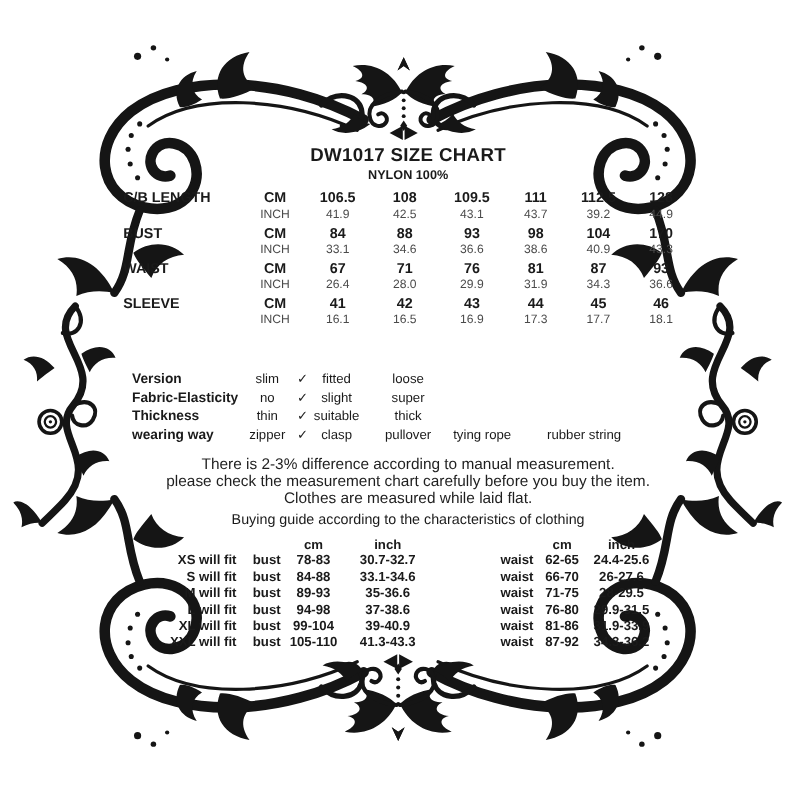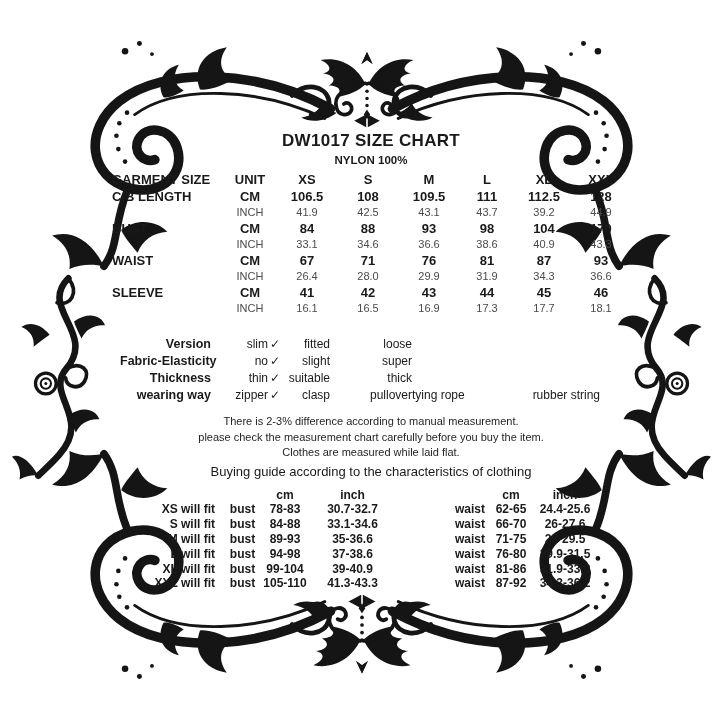--- a/index.html
+++ b/index.html
@@ -14,25 +14,25 @@
   .subtitle{position:absolute;left:112px;top:153px;width:518px;text-align:center;font-size:11.5px;font-weight:bold;line-height:14px}
   .sizechart{position:absolute;left:112px;top:171px}
   .trow{display:grid;grid-template-columns:110px 56px 58px 64px 58px 58px 56px 58px;height:16.5px;align-items:center}
   .trow.thead{height:17px}
   .trow .c{text-align:center;white-space:nowrap;font-size:13px;font-weight:bold}
   .trow .label{text-align:left}
   .trow.row-inch{height:15.5px}
   .trow.row-inch .c{color:#4a4a4a;font-size:11px;font-weight:normal}
   .attrs{position:absolute;left:120px;top:335px}
   .arow{display:grid;grid-template-columns:98px 50px 14px 48px 82px 50px 138px;height:17.2px;align-items:center;font-size:12px}
-  .arow .alabel{font-weight:bold;text-align:right;padding-right:7px;font-size:12.5px;white-space:nowrap}
-  .arow .opt{text-align:right;white-space:nowrap}
+  .arow .alabel{font-weight:bold;text-align:left;padding-right:7px;font-size:12.5px;white-space:nowrap}
+  .arow .opt{text-align:center;white-space:nowrap}
   .arow .chk{text-align:center;color:#222}
   .notes{position:absolute;left:112px;top:414px;width:518px;text-align:center}
-  .notes .nline{font-size:11px;line-height:15.5px;color:#1f1f1f}
+  .notes .nline{font-size:14px;line-height:15.5px;color:#1f1f1f}
   .notes .nhead{font-size:13px;font-weight:normal;line-height:18px;margin-top:2px}
   .guide{position:absolute;left:130px;top:487px}
   .grow{display:grid;grid-template-columns:95px 35px 50px 85px 53px 44px 38px 70px;height:14.8px;align-items:center;font-size:12px;font-weight:bold}
   .grow.ghead{height:15px}
   .grow .gsize{text-align:right;padding-right:10px;white-space:nowrap}
   .grow .gc{text-align:center;white-space:nowrap}
 </style>
 </head>
 <body>
 
@@ -111,30 +111,20 @@
       <use href="#sideswirl"></use>
     </svg>
   <svg class="orn flipx" style="left:617px;top:272px" width="94" height="208" viewBox="0 0 100 220">
       <use href="#sideswirl"></use>
     </svg>
 
   <div class="title">DW1017 SIZE CHART</div>
   <div class="subtitle">NYLON 100%</div>
 
   <div class="sizechart">
-    <div class="trow thead">
-      <div class="c label">GARMENT SIZE</div>
-      <div class="c">UNIT</div>
-      <div class="c">XS</div>
-      <div class="c">S</div>
-      <div class="c">M</div>
-      <div class="c">L</div>
-      <div class="c">XL</div>
-      <div class="c">XXL</div>
-    </div>
     <div class="trow row-cm">
       <div class="c label">C/B LENGTH</div>
       <div class="c">CM</div>
       <div class="c">106.5</div>
       <div class="c">108</div>
       <div class="c">109.5</div>
       <div class="c">111</div>
       <div class="c">112.5</div>
       <div class="c">128</div>
     </div>

